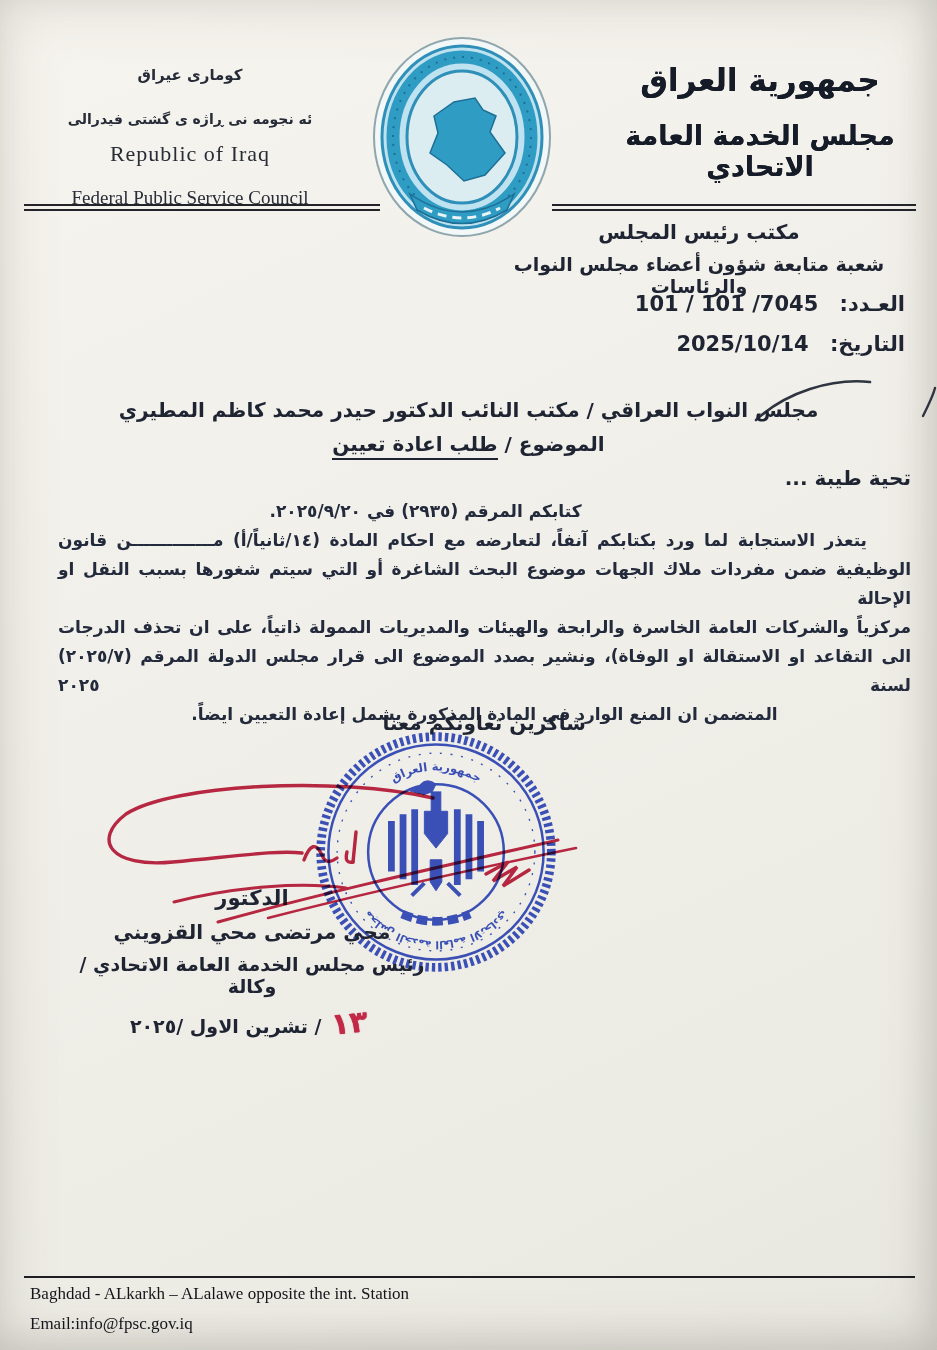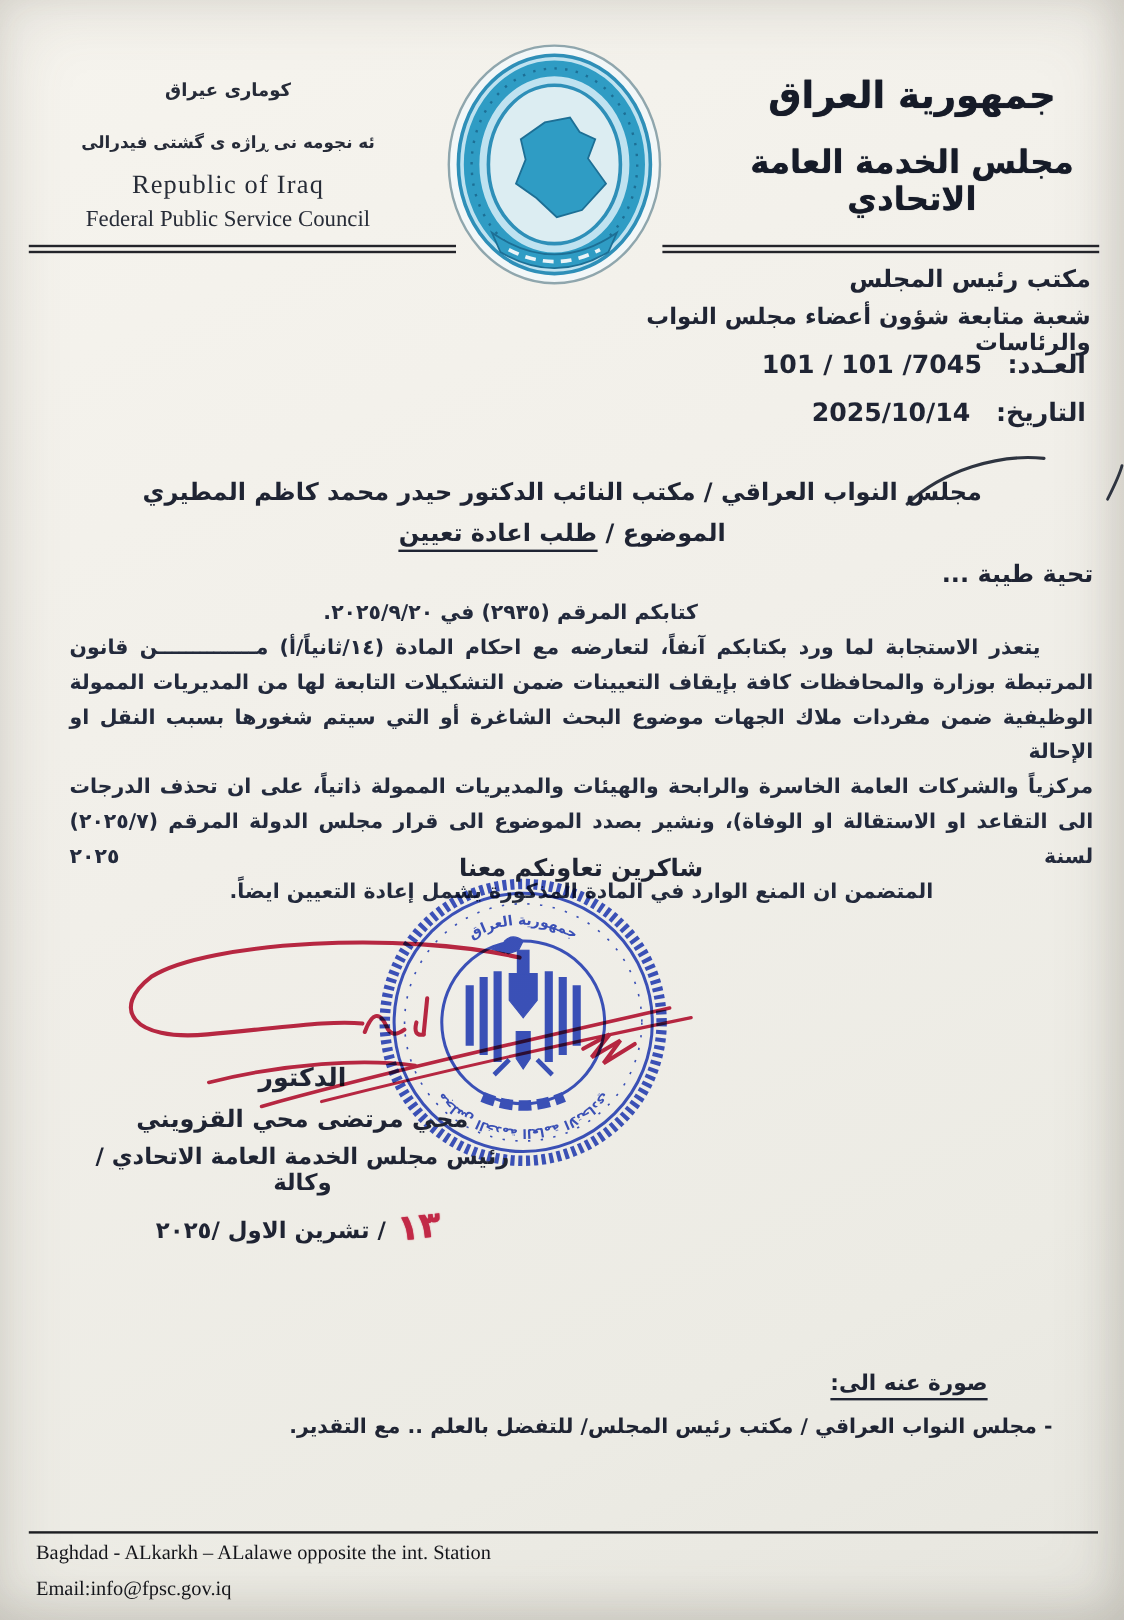--- a/index.html
+++ b/index.html
@@ -9,30 +9,30 @@
     box-shadow:inset 0 0 60px rgba(90,85,70,.18), inset -8px -10px 30px rgba(80,75,60,.12);
     font-family:"DejaVu Sans", sans-serif;color:#1f2433;
   }
   .abs{position:absolute;}
   .rtl{direction:rtl;unicode-bidi:plaintext;}
   
   .hdr-left{left:36px;top:66px;width:308px;text-align:center;}
   .hdr-left .ku1{font-size:15px;font-weight:700;color:#262b38;}
   .hdr-left .ku2{font-size:14px;font-weight:700;margin-top:27px;color:#262b38;}
   .hdr-left .en1{font-family:"Liberation Serif",serif;font-size:22px;margin-top:14px;color:#272c37;letter-spacing:1px;}
-  .hdr-left .en2{font-family:"Liberation Serif",serif;font-size:19px;margin-top:5px;color:#272c37;}
+  .hdr-left .en2{font-family:"Liberation Serif",serif;font-size:19px;margin-top:20px;color:#272c37;}
   .hdr-right{right:12px;top:62px;width:330px;text-align:center;color:#161b28;}
   .hdr-right .c1{font-size:31px;font-weight:700;text-shadow:0 0 .6px #161b28;}
   .hdr-right .c2{font-size:27px;font-weight:700;margin-top:22px;text-shadow:0 0 .6px #161b28;}
   .rule{height:3px;border-top:2.5px solid #23242a;border-bottom:2px solid #23242a;}
   .rule-left{left:24px;top:204px;width:356px;}
   .rule-right{left:552px;top:204px;width:364px;}
   .emblem{left:372px;top:36px;z-index:3;}
   
-  .office{right:28px;top:220px;width:420px;text-align:right;}
+  .office{right:28px;top:220px;width:420px;text-align:center;}
   .office .o1{font-size:20px;font-weight:700;}
   .office .o2{font-size:19px;font-weight:700;margin-top:9px;}
   .meta-num{right:32px;top:292px;font-size:21px;font-weight:700;text-align:right;}
   .meta-date{right:32px;top:332px;font-size:21px;font-weight:700;text-align:right;}
   .meta-num .val,.meta-date .val{margin-right:14px;letter-spacing:1px;}
   
   .addressee{left:40px;right:40px;top:398px;text-align:center;font-size:20px;font-weight:700;}
   .subject{left:40px;right:40px;top:432px;text-align:center;font-size:20px;font-weight:700;}
   .subject .sv{border-bottom:2.2px solid #1f2433;padding-bottom:2px;}
   .salut{right:26px;top:466px;font-size:20px;font-weight:700;}
@@ -118,21 +118,20 @@
   <div class="abs subject rtl">
     <span>الموضوع /</span>
     <span class="sv">طلب اعادة تعيين</span>
   </div>
   <div class="abs addressee rtl">مجلس النواب العراقي / مكتب النائب الدكتور حيدر محمد كاظم المطيري</div>
   <div class="abs salut rtl">تحية طيبة ...</div>
 
   <div class="abs body-block rtl">
     <div class="bl ind1">كتابكم المرقم (٢٩٣٥) في ٢٠٢٥/٩/٢٠.</div>
     <div class="bl stretch ind2">يتعذر الاستجابة لما ورد بكتابكم آنفاً، لتعارضه مع احكام المادة (١٤/ثانياً/أ) مــــــــــــــن قانون</div>
-    <div class="bl stretch">المرتبطة بوزارة والمحافظات كافة بإيقاف التعيينات ضمن التشكيلات التابعة لها من المديريات الممولة</div>
     <div class="bl stretch">الوظيفية ضمن مفردات ملاك الجهات موضوع البحث الشاغرة أو التي سيتم شغورها بسبب النقل او الإحالة</div>
     <div class="bl stretch">مركزياً والشركات العامة الخاسرة والرابحة والهيئات والمديريات الممولة ذاتياً، على ان تحذف الدرجات</div>
     <div class="bl stretch">الى التقاعد او الاستقالة او الوفاة)، ونشير بصدد الموضوع الى قرار مجلس الدولة المرقم (٢٠٢٥/٧) لسنة ٢٠٢٥</div>
     <div class="bl">المتضمن ان المنع الوارد في المادة المذكورة يشمل إعادة التعيين ايضاً.</div>
   </div>
 
   <div class="abs closing rtl">شاكرين تعاونكم معنا</div>
 
   <svg class="abs stamp" width="252" height="252" viewBox="0 0 260 260">
     <g stroke="#2f49c5" fill="none">
@@ -178,22 +177,18 @@
 
   <div class="abs sig-block">
     <div class="t rtl">الدكتور</div>
     <div class="n rtl">محي مرتضى محي القزويني</div>
     <div class="r rtl">رئيس مجلس الخدمة العامة الاتحادي / وكالة</div>
     <div class="d rtl">
       <span class="hand-day">١٣</span><span>/ تشرين الاول /٢٠٢٥</span>
     </div>
   </div>
 
-  <div class="abs cc">
-    <div><span class="h rtl">صورة عنه الى:</span></div>
-    <div class="i rtl">-   مجلس النواب العراقي / مكتب رئيس المجلس/ للتفضل بالعلم .. مع التقدير.</div>
-  </div>
 
   <div class="abs f-rule"></div>
   <div class="abs f-en">Baghdad - ALkarkh – ALalawe opposite the int. Station</div>
   <div class="abs f-email">Email:info@fpsc.gov.iq</div>
 
 </div>
 
 </body></html>

